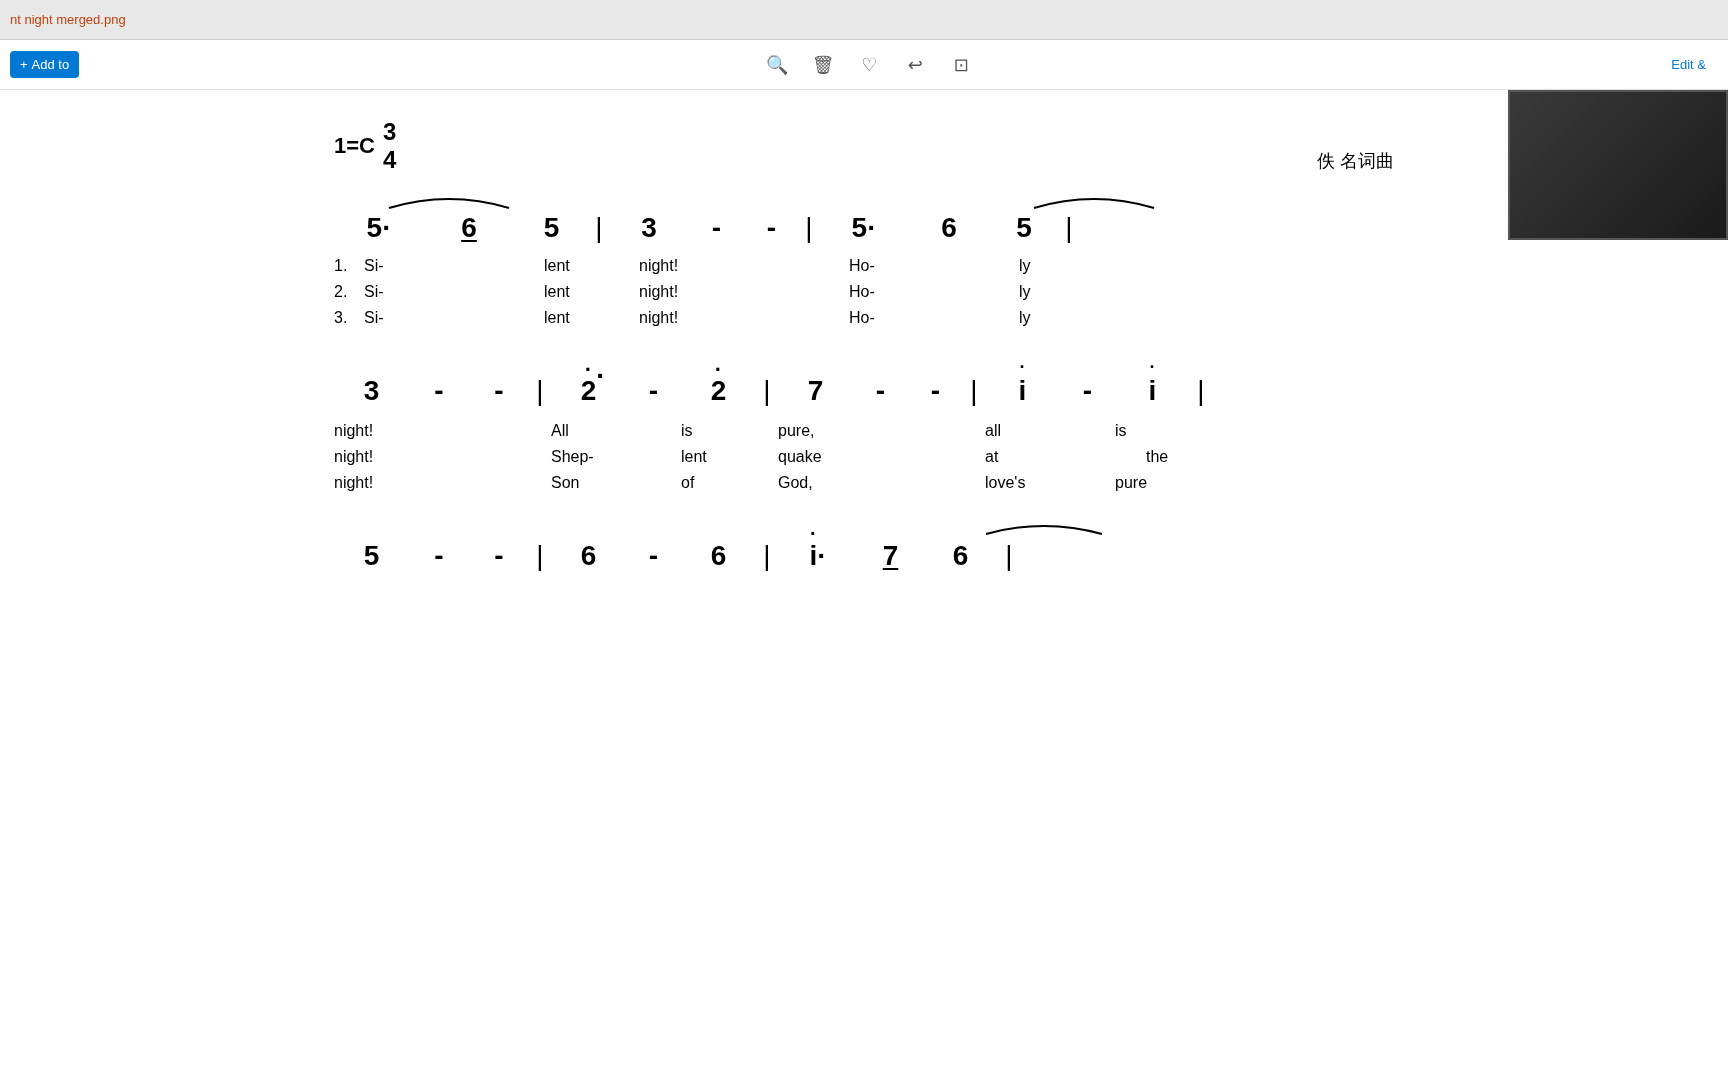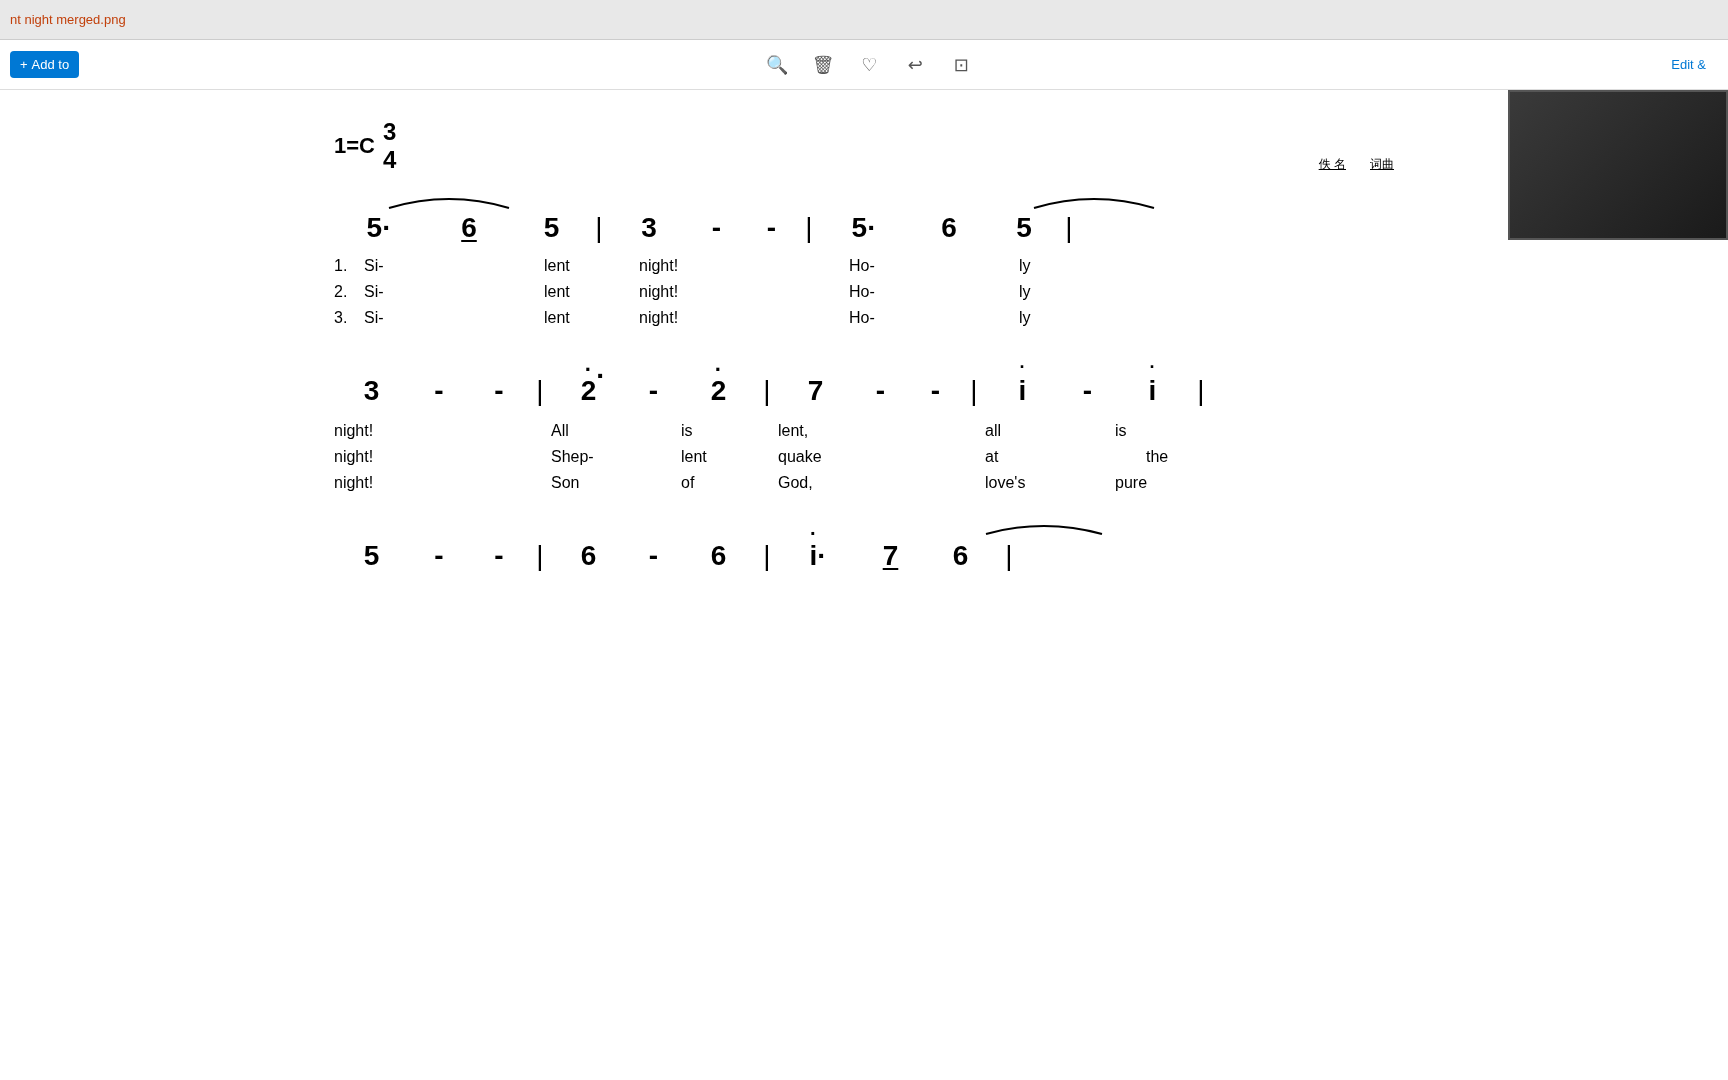--- a/index.html
+++ b/index.html
@@ -193,21 +193,21 @@
 
 
       <div style="display:flex;align-items:flex-end;justify-content:space-between;margin-bottom:30px;margin-top:8px;">
         <div style="display:flex;align-items:center;gap:8px;font-size:22px;font-weight:bold;">
           <span>1=C</span>
           <div style="display:flex;flex-direction:column;align-items:center;font-size:24px;font-weight:bold;line-height:1.15;">
             <span>3</span>
             <span>4</span>
           </div>
         </div>
-        <div style="font-size:12px;display:flex;gap:24px;text-decoration:underline;">
+        <div style="font-size:18px;display:flex;">
           <span>佚 名</span>
           <span>词曲</span>
         </div>
       </div>
 
       <div style="position:relative;margin-bottom:4px;">
 
         <svg style="position:absolute;top:-15px;left:0;width:100%;height:25px;pointer-events:none;">
 
           <path d="M 55 20 Q 115 2 175 20" stroke="black" stroke-width="2" fill="none"></path>
@@ -358,21 +358,21 @@
 
         <div class="lyrics-display-row" style="display:flex;font-size:16px;gap:0;">
           <div style="width:75px;">night!</div>
           <div style="width:60px;"></div>
           <div style="width:60px;"></div>
           <div style="width:22px;"></div>
           <div style="width:75px;">All</div>
           <div style="width:55px;"></div>
           <div style="width:75px;">is</div>
           <div style="width:22px;"></div>
-          <div style="width:75px;">lent,</div>
+          <div style="width:75px;">pure,</div>
           <div style="width:55px;"></div>
           <div style="width:55px;"></div>
           <div style="width:22px;"></div>
           <div style="width:75px;">all</div>
           <div style="width:55px;"></div>
           <div style="width:75px;">is</div>
         </div>
 
         <div class="lyrics-display-row" style="display:flex;font-size:16px;gap:0;">
           <div style="width:75px;">night!</div>

